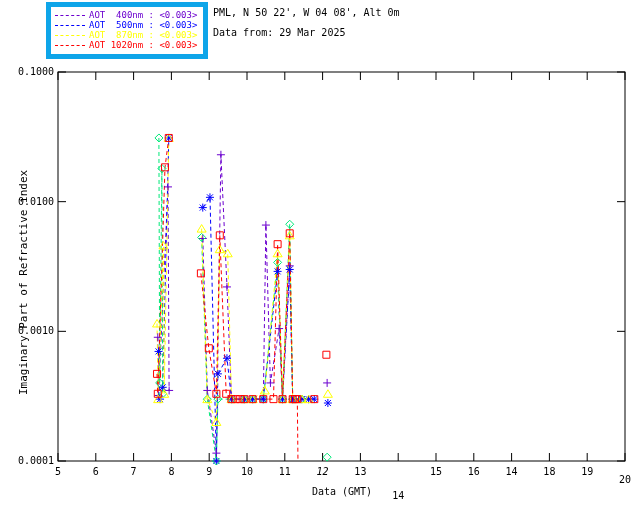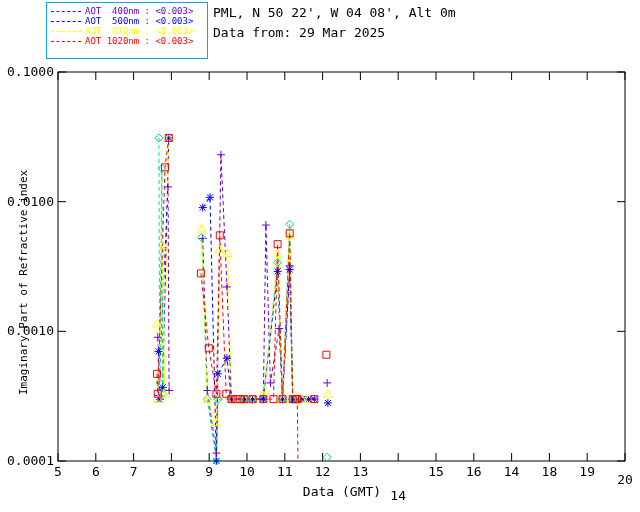--- a/index.html
+++ b/index.html
@@ -1,25 +1,25 @@
 <!DOCTYPE html>
 <html><head>
 <meta charset="utf-8">
 <style>
   html,body{margin:0;padding:0;background:#ffffff;}
   body{width:640px;height:512px;position:relative;overflow:hidden;
        font-family:"DejaVu Sans Mono","Liberation Mono",monospace;color:#000;}
   #chart-svg{position:absolute;left:0;top:0;}
-  .lbl{position:absolute;font-size:13px;line-height:12px;white-space:pre;color:#000;}
+  .lbl{position:absolute;font-size:10px;line-height:12px;white-space:pre;color:#000;}
   .ytick-lbl{text-align:right;width:50px;}
   .xtick-lbl{text-align:center;width:30px;}
   #ylabel{transform:rotate(-90deg);transform-origin:left top;left:18px;top:395px;font-size:11px;}
   #xlabel{text-align:center;width:120px;left:282px;top:486px;}
   #legend{position:absolute;left:46px;top:2px;width:162px;height:57px;
-          border:1px solid #0ea5e9;background:#fff;padding:3px 0 0 4px;box-sizing:border-box;}
+          border:5px solid #0ea5e9;background:#fff;padding:3px 0 0 4px;box-sizing:border-box;}
   .legend-row{height:10px;display:flex;align-items:center;}
   .legend-dash{display:inline-block;width:30px;margin-right:4px;border-top:1px dashed #000;}
   .legend-label{font-size:9px;line-height:10px;white-space:pre;}
   #header-line1{left:213px;top:7px;}
   #header-line2{left:213px;top:27px;}
 </style>
 </head>
 <body>
 
 <svg id="chart-svg" width="640" height="512">
@@ -219,21 +219,21 @@
 <div class="lbl" id="xlabel">Data (GMT)</div>
 
 <div id="tick-labels">
     <div class="lbl xtick-lbl" style="left: 43px; top: 466px;">5</div>
     <div class="lbl xtick-lbl" style="left: 80.8px; top: 466px;">6</div>
     <div class="lbl xtick-lbl" style="left: 118.6px; top: 466px;">7</div>
     <div class="lbl xtick-lbl" style="left: 156.4px; top: 466px;">8</div>
     <div class="lbl xtick-lbl" style="left: 194.2px; top: 466px;">9</div>
     <div class="lbl xtick-lbl" style="left: 232px; top: 466px;">10</div>
     <div class="lbl xtick-lbl" style="left: 269.8px; top: 466px;">11</div>
-    <div class="lbl xtick-lbl" style="left: 307.6px; top: 466px;">12</div>
+    <div class="lbl xtick-lbl" style="left: 307.6px; top: 466px; font-style: italic;">12</div>
     <div class="lbl xtick-lbl" style="left: 345.4px; top: 466px;">13</div>
     <div class="lbl xtick-lbl" style="left: 383.2px; top: 466px; margin-top: 24px;">14</div>
     <div class="lbl xtick-lbl" style="left: 421px; top: 466px;">15</div>
     <div class="lbl xtick-lbl" style="left: 458.8px; top: 466px;">16</div>
     <div class="lbl xtick-lbl" style="left: 496.6px; top: 466px;">14</div>
     <div class="lbl xtick-lbl" style="left: 534.4px; top: 466px;">18</div>
     <div class="lbl xtick-lbl" style="left: 572.2px; top: 466px;">19</div>
     <div class="lbl xtick-lbl" style="left: 610px; top: 474px;">20</div>
     <div class="lbl ytick-lbl" style="left: 4px; top: 66px;">0.1000</div>
     <div class="lbl ytick-lbl" style="left: 4px; top: 195.667px;">0.0100</div>

